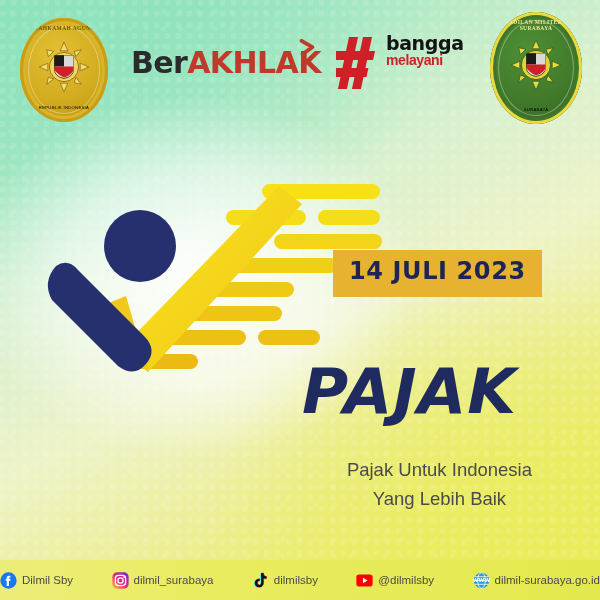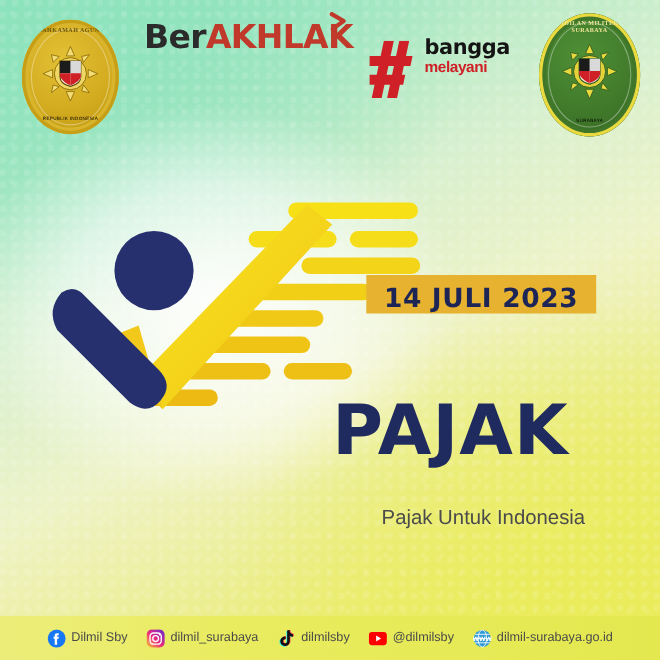--- a/index.html
+++ b/index.html
@@ -39,52 +39,52 @@
               box-shadow:inset 0 0 0 3px #ead93f, inset 0 0 0 6px #3f7629;}
   .oval .innerline{position:absolute;inset:8px;border-radius:50%;border:1px solid rgba(255,255,255,.35);}
   .sealtxt{position:absolute;left:0;right:0;top:7px;text-align:center;font-size:5.5px;letter-spacing:.4px;
            font-weight:bold;font-family:"Liberation Serif",serif;}
   .sealtxt.g{color:#6d5407;} .sealtxt.w{color:#f0e79a;}
   .sealtxt2{position:absolute;left:0;right:0;bottom:12px;text-align:center;font-size:4.2px;letter-spacing:.3px;}
   .sunburst{position:absolute;left:50%;top:47%;transform:translate(-50%,-50%);width:54px;height:54px;}
   .shield{position:absolute;left:50%;top:47%;transform:translate(-50%,-50%);width:21px;height:25px;}
 
   
-  .berakhlak{position:absolute;left:131px;top:20px;width:180px;}
+  .berakhlak{position:absolute;left:131px;top:48px;width:180px;}
   .ba-word{font-size:30px;font-weight:bold;color:#c0392b;letter-spacing:-.6px;line-height:1;
            font-family:"DejaVu Sans", sans-serif;}
   .ba-word .ber{color:#2b2b2b;}
   .ba-arrow{position:absolute;right:-5px;top:-9px;width:18px;height:18px;}
   .ba-sub{margin-top:4px;font-size:7.2px;font-weight:bold;color:#4a4a4a;line-height:1.45;letter-spacing:.1px;}
 
   
   .bangga{position:absolute;left:336px;top:33px;width:150px;height:66px;}
   .bangga .hash{position:absolute;left:0;top:4px;width:42px;height:52px;}
   .bangga .lines{position:absolute;left:50px;top:0;line-height:1.06;}
   .bangga .l1{font-size:19px;font-weight:bold;color:#141414;font-family:"DejaVu Sans",sans-serif;letter-spacing:-.4px;}
   .bangga .l2,.bangga .l3{font-size:14px;font-weight:bold;color:#cf2027;font-family:Liberation Sans, sans-serif;letter-spacing:-.4px;}
 
   
   .illo{position:absolute;left:30px;top:178px;width:370px;height:200px;z-index:3;}
 
   
   .datebox{position:absolute;left:333px;top:250px;z-index:6;background:#e6b22f;
-           padding:7px 16px 0;}
+           padding:7px 16px 12px;}
   .datebox span{font-size:24px;font-weight:bold;color:#1c2555;letter-spacing:.6px;
                 font-family:"DejaVu Sans",sans-serif;}
   .hari{position:absolute;left:336px;top:296px;z-index:6;font-size:63px;font-weight:bold;
         color:#1f2a5e;letter-spacing:1px;line-height:.96;font-family:"DejaVu Sans",sans-serif;}
   .pajak{position:absolute;left:302px;top:362px;z-index:6;font-size:63px;font-weight:bold;
-         color:#1f2a5e;letter-spacing:1px;line-height:.96;font-family:"DejaVu Sans",sans-serif;}
+         color:#1f2a5e;letter-spacing:1px;line-height:.96;font-family:"DejaVu Sans",sans-serif;font-style:italic;}
   .tagline{position:absolute;right:68px;top:456px;z-index:6;text-align:center;
            font-size:18.5px;color:#4b4b4b;line-height:1.55;}
 
   
   .footer{position:absolute;left:0;bottom:0;width:600px;height:40px;z-index:7;
-          display:flex;align-items:center;justify-content:center;gap:17px;
+          display:flex;align-items:center;justify-content:space-between;gap:17px;
           background:linear-gradient(90deg,#eced7a 0%, #e9ec5f 35%, #e6ea56 70%, #e3e84f 100%);}
   .soc{display:flex;align-items:center;gap:5px;}
   .soc .lbl{font-size:11.5px;color:#4a4a4a;font-weight:normal;white-space:nowrap;}
   .ico{width:17px;height:17px;flex:0 0 17px;display:block;}
 </style>
 </head>
 <body>
 
 <div id="poster">
 
@@ -198,20 +198,21 @@
     <circle cx="110" cy="68" r="36" fill="#27306e"></circle>
     <path d="M26 88 Q12 104 22 122 L88 188 Q104 200 116 186 Q128 172 114 158 L48 92 Q38 80 26 88 Z" fill="#27306e"></path>
   </svg>
 
   <div class="datebox">
     <span>14 JULI 2023</span>
   </div>
   <div class="pajak">PAJAK</div>
   <div class="tagline">
     <div>Pajak Untuk Indonesia</div>
+    <div>Yang Lebih Baik</div>
   </div>
 
   <div class="footer">
 
     <div class="soc">
       <svg class="ico" viewBox="0 0 24 24">
         <circle cx="12" cy="12" r="11.5" fill="#1877f2"></circle>
         <path d="M14.6 12.3h-2v7.5h-3.1v-7.5H8V9.7h1.5V8.3c0-1.9 1-3 3.2-3h2v2.6h-1.3c-.6 0-.8.3-.8.8v1h2.2z" fill="#fff"></path>
       </svg>
       <span class="lbl">Dilmil Sby</span>

